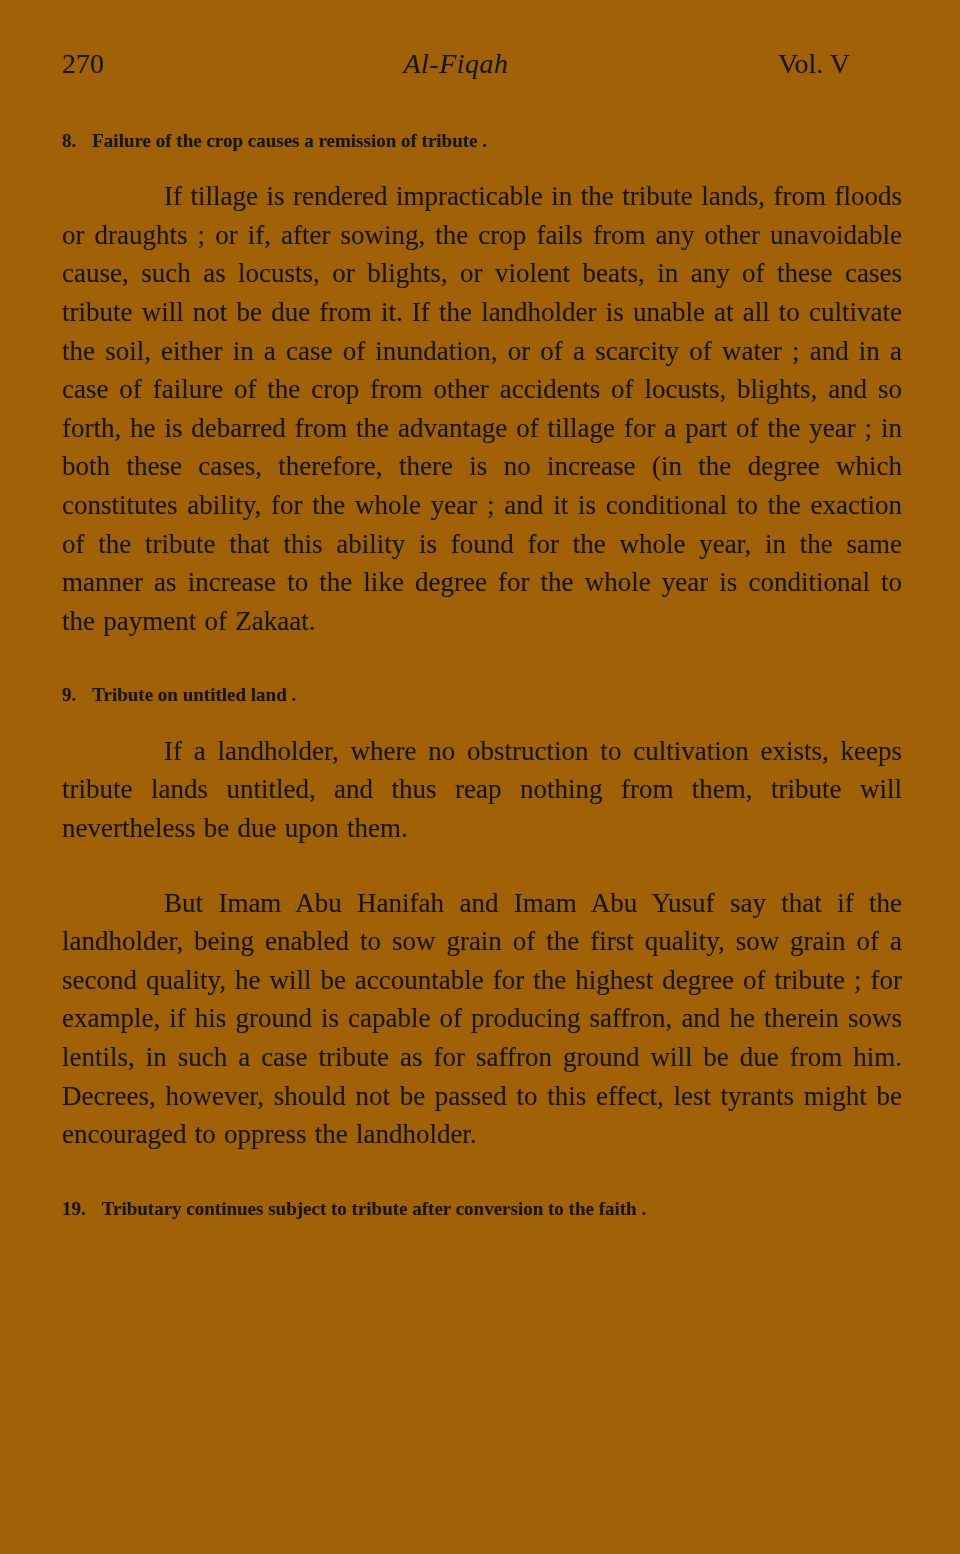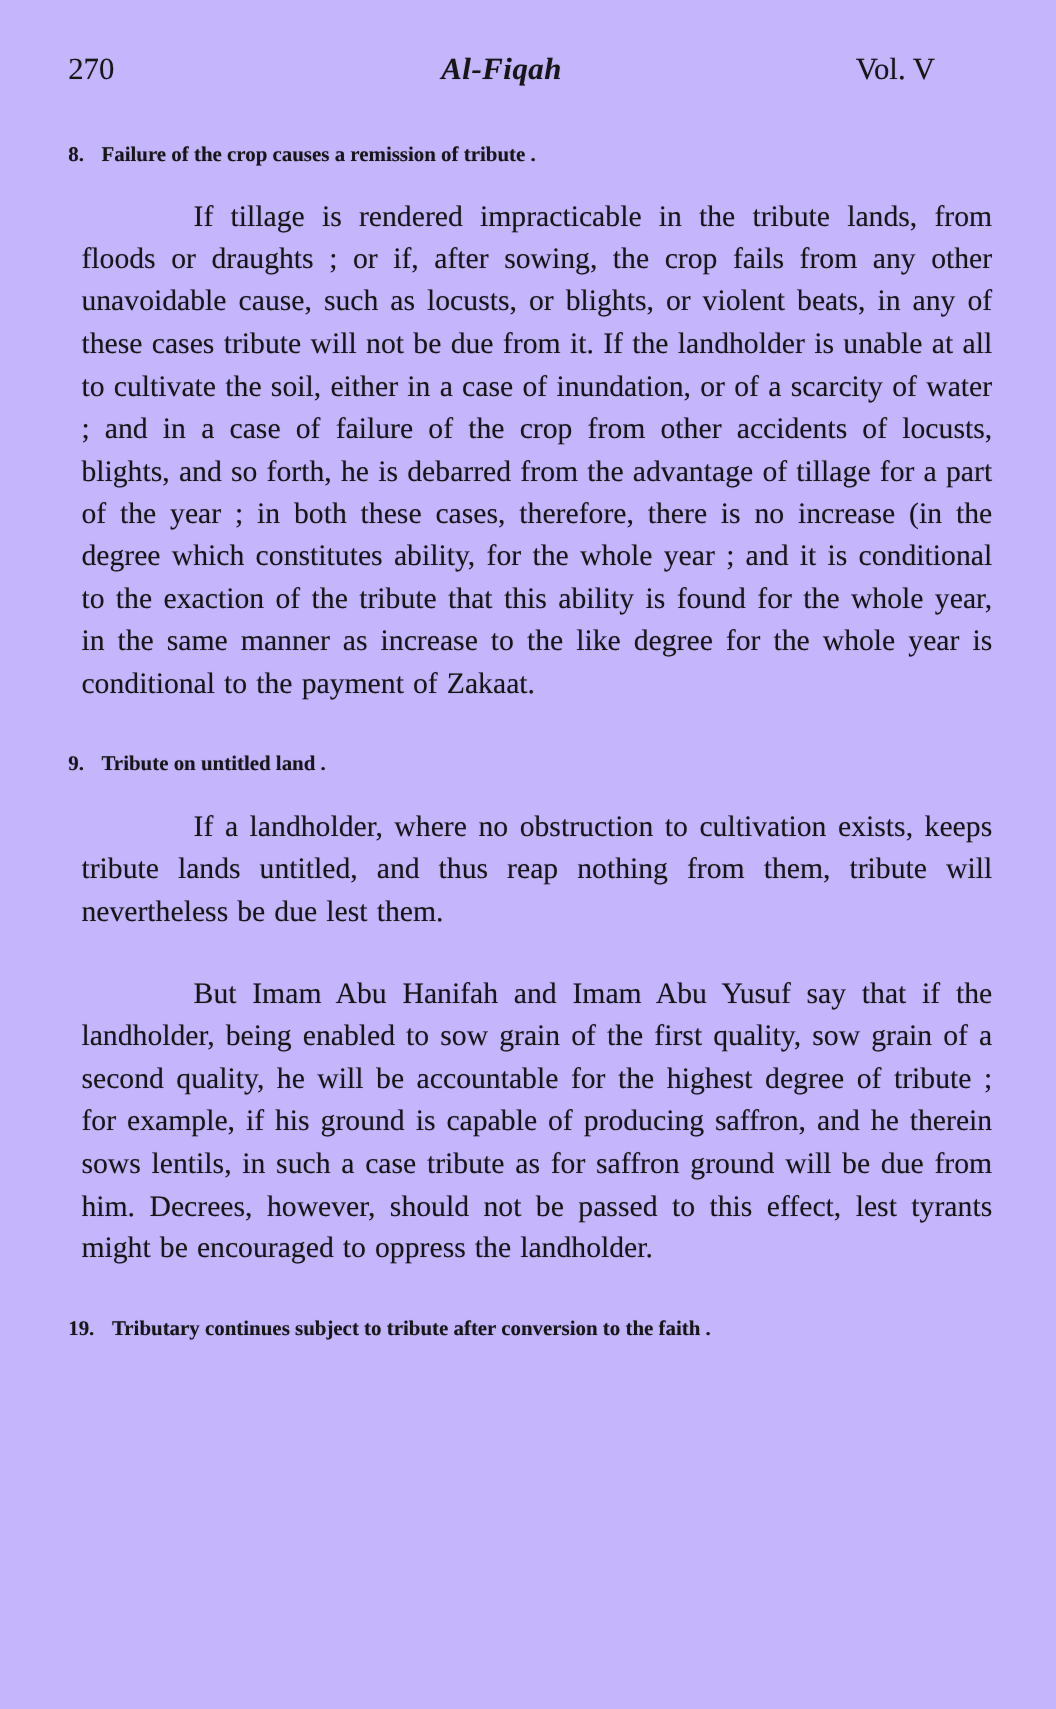--- a/index.html
+++ b/index.html
@@ -5,21 +5,21 @@
   html, body {
     margin: 0;
     padding: 0;
     background: #f6f6f4;
   }
   .page {
     position: relative;
     width: 960px;
     height: 1554px;
     margin: 0 auto;
-    background: #c4b5fd;
+    background: #a16207;
     box-sizing: border-box;
     padding: 10px 58px 0 62px;
     font-family: "Liberation Serif", "DejaVu Serif", serif;
     color: #161616;
     text-shadow: 0 0 1px rgba(30,30,30,0.35);
     overflow: hidden;
   }
   .page-header {
     display: flex;
     align-items: baseline;
@@ -28,21 +28,21 @@
     margin-bottom: 46px;
   }
   .page-header .page-number {
     width: 200px;
     text-align: left;
   }
   .page-header .book-title {
     flex: 1;
     text-align: center;
     font-style: italic;
-    font-weight: bold;
+    font-weight: normal;
     letter-spacing: 0.5px;
   }
   .page-header .volume {
     width: 200px;
     text-align: right;
     padding-right: 52px;
     margin-top: 39px;
   }
   h2.heading {
     font-size: 19px;
@@ -55,21 +55,21 @@
     margin-top: 0;
   }
   h2.heading .num {
     margin-right: 16px;
   }
   p.para {
     font-size: 27px;
     line-height: 38.6px;
     text-align: justify;
     text-indent: 102px;
-    margin: 0 0 36px 12px;
+    margin: 0 0 36px 0;
     word-spacing: 1.5px;
   }
 </style>
 </head>
 <body>
 
 <div class="page">
 
   <header class="page-header">
     <span class="page-number">270</span>
@@ -77,21 +77,21 @@
     <span class="volume">Vol. V</span>
   </header>
 
   <section>
     <h2 class="heading"><span class="num">8.</span><span>Failure of the crop causes a remission of tribute .</span></h2>
     <p class="para">If tillage is rendered impracticable in the tribute lands, from floods or draughts ; or if, after sowing, the crop fails from any other unavoidable cause, such as locusts, or blights, or violent beats, in any of these cases tribute will not be due from it. If the landholder is unable at all to cultivate the soil, either in a case of inundation, or of a scarcity of water ; and in a case of failure of the crop from other accidents of locusts, blights, and so forth, he is debarred from the advantage of tillage for a part of the year ; in both these cases, therefore, there is no increase (in the degree which constitutes ability, for the whole year ; and it is conditional to the exaction of the tribute that this ability is found for the whole year, in the same manner as increase to the like degree for the whole year is conditional to the payment of Zakaat.</p>
   </section>
 
   <section>
     <h2 class="heading"><span class="num">9.</span><span>Tribute on untitled land .</span></h2>
-    <p class="para">If a landholder, where no obstruction to cultivation exists, keeps tribute lands untitled, and thus reap nothing from them, tribute will nevertheless be due lest them.</p>
+    <p class="para">If a landholder, where no obstruction to cultivation exists, keeps tribute lands untitled, and thus reap nothing from them, tribute will nevertheless be due upon them.</p>
     <p class="para">But Imam Abu Hanifah and Imam Abu Yusuf say that if the landholder, being enabled to sow grain of the first quality, sow grain of a second quality, he will be accountable for the highest degree of tribute ; for example, if his ground is capable of producing saffron, and he therein sows lentils, in such a case tribute as for saffron ground will be due from him. Decrees, however, should not be passed to this effect, lest tyrants might be encouraged to oppress the landholder.</p>
   </section>
 
   <section>
     <h2 class="heading"><span class="num">19.</span><span>Tributary continues subject to tribute after conversion to the faith .</span></h2>
   </section>
 
 </div>
 
 </body></html>

